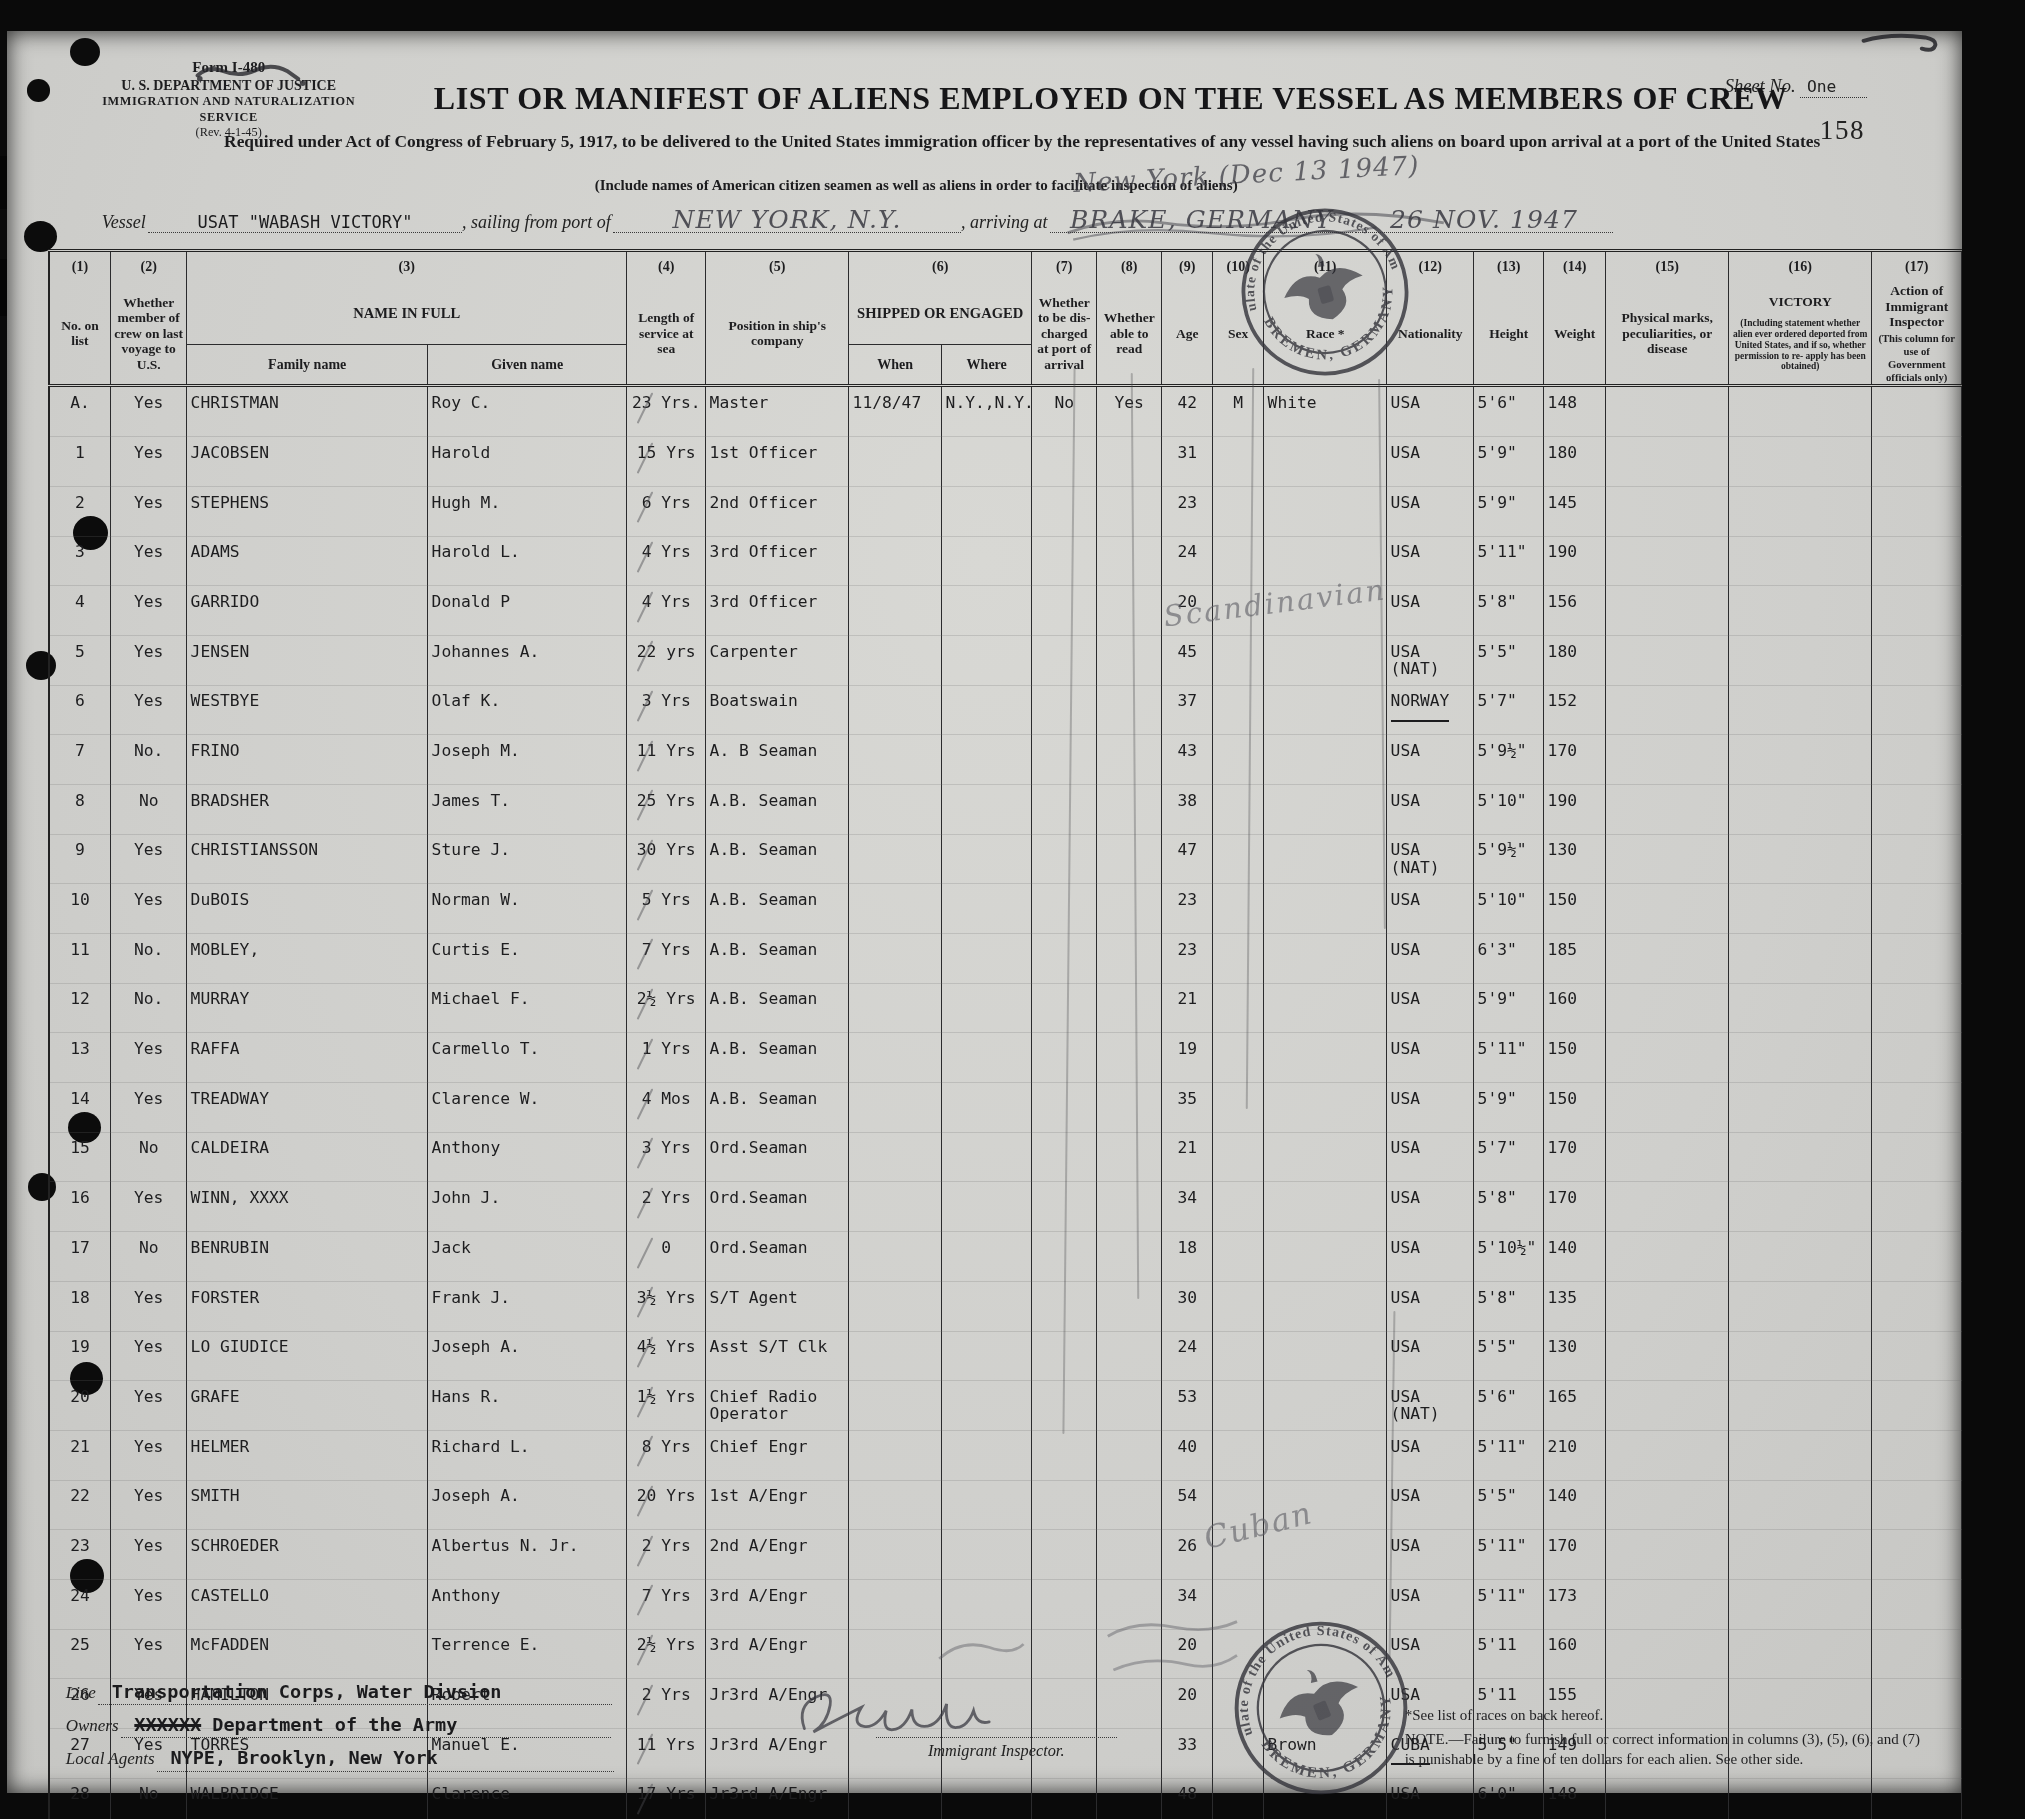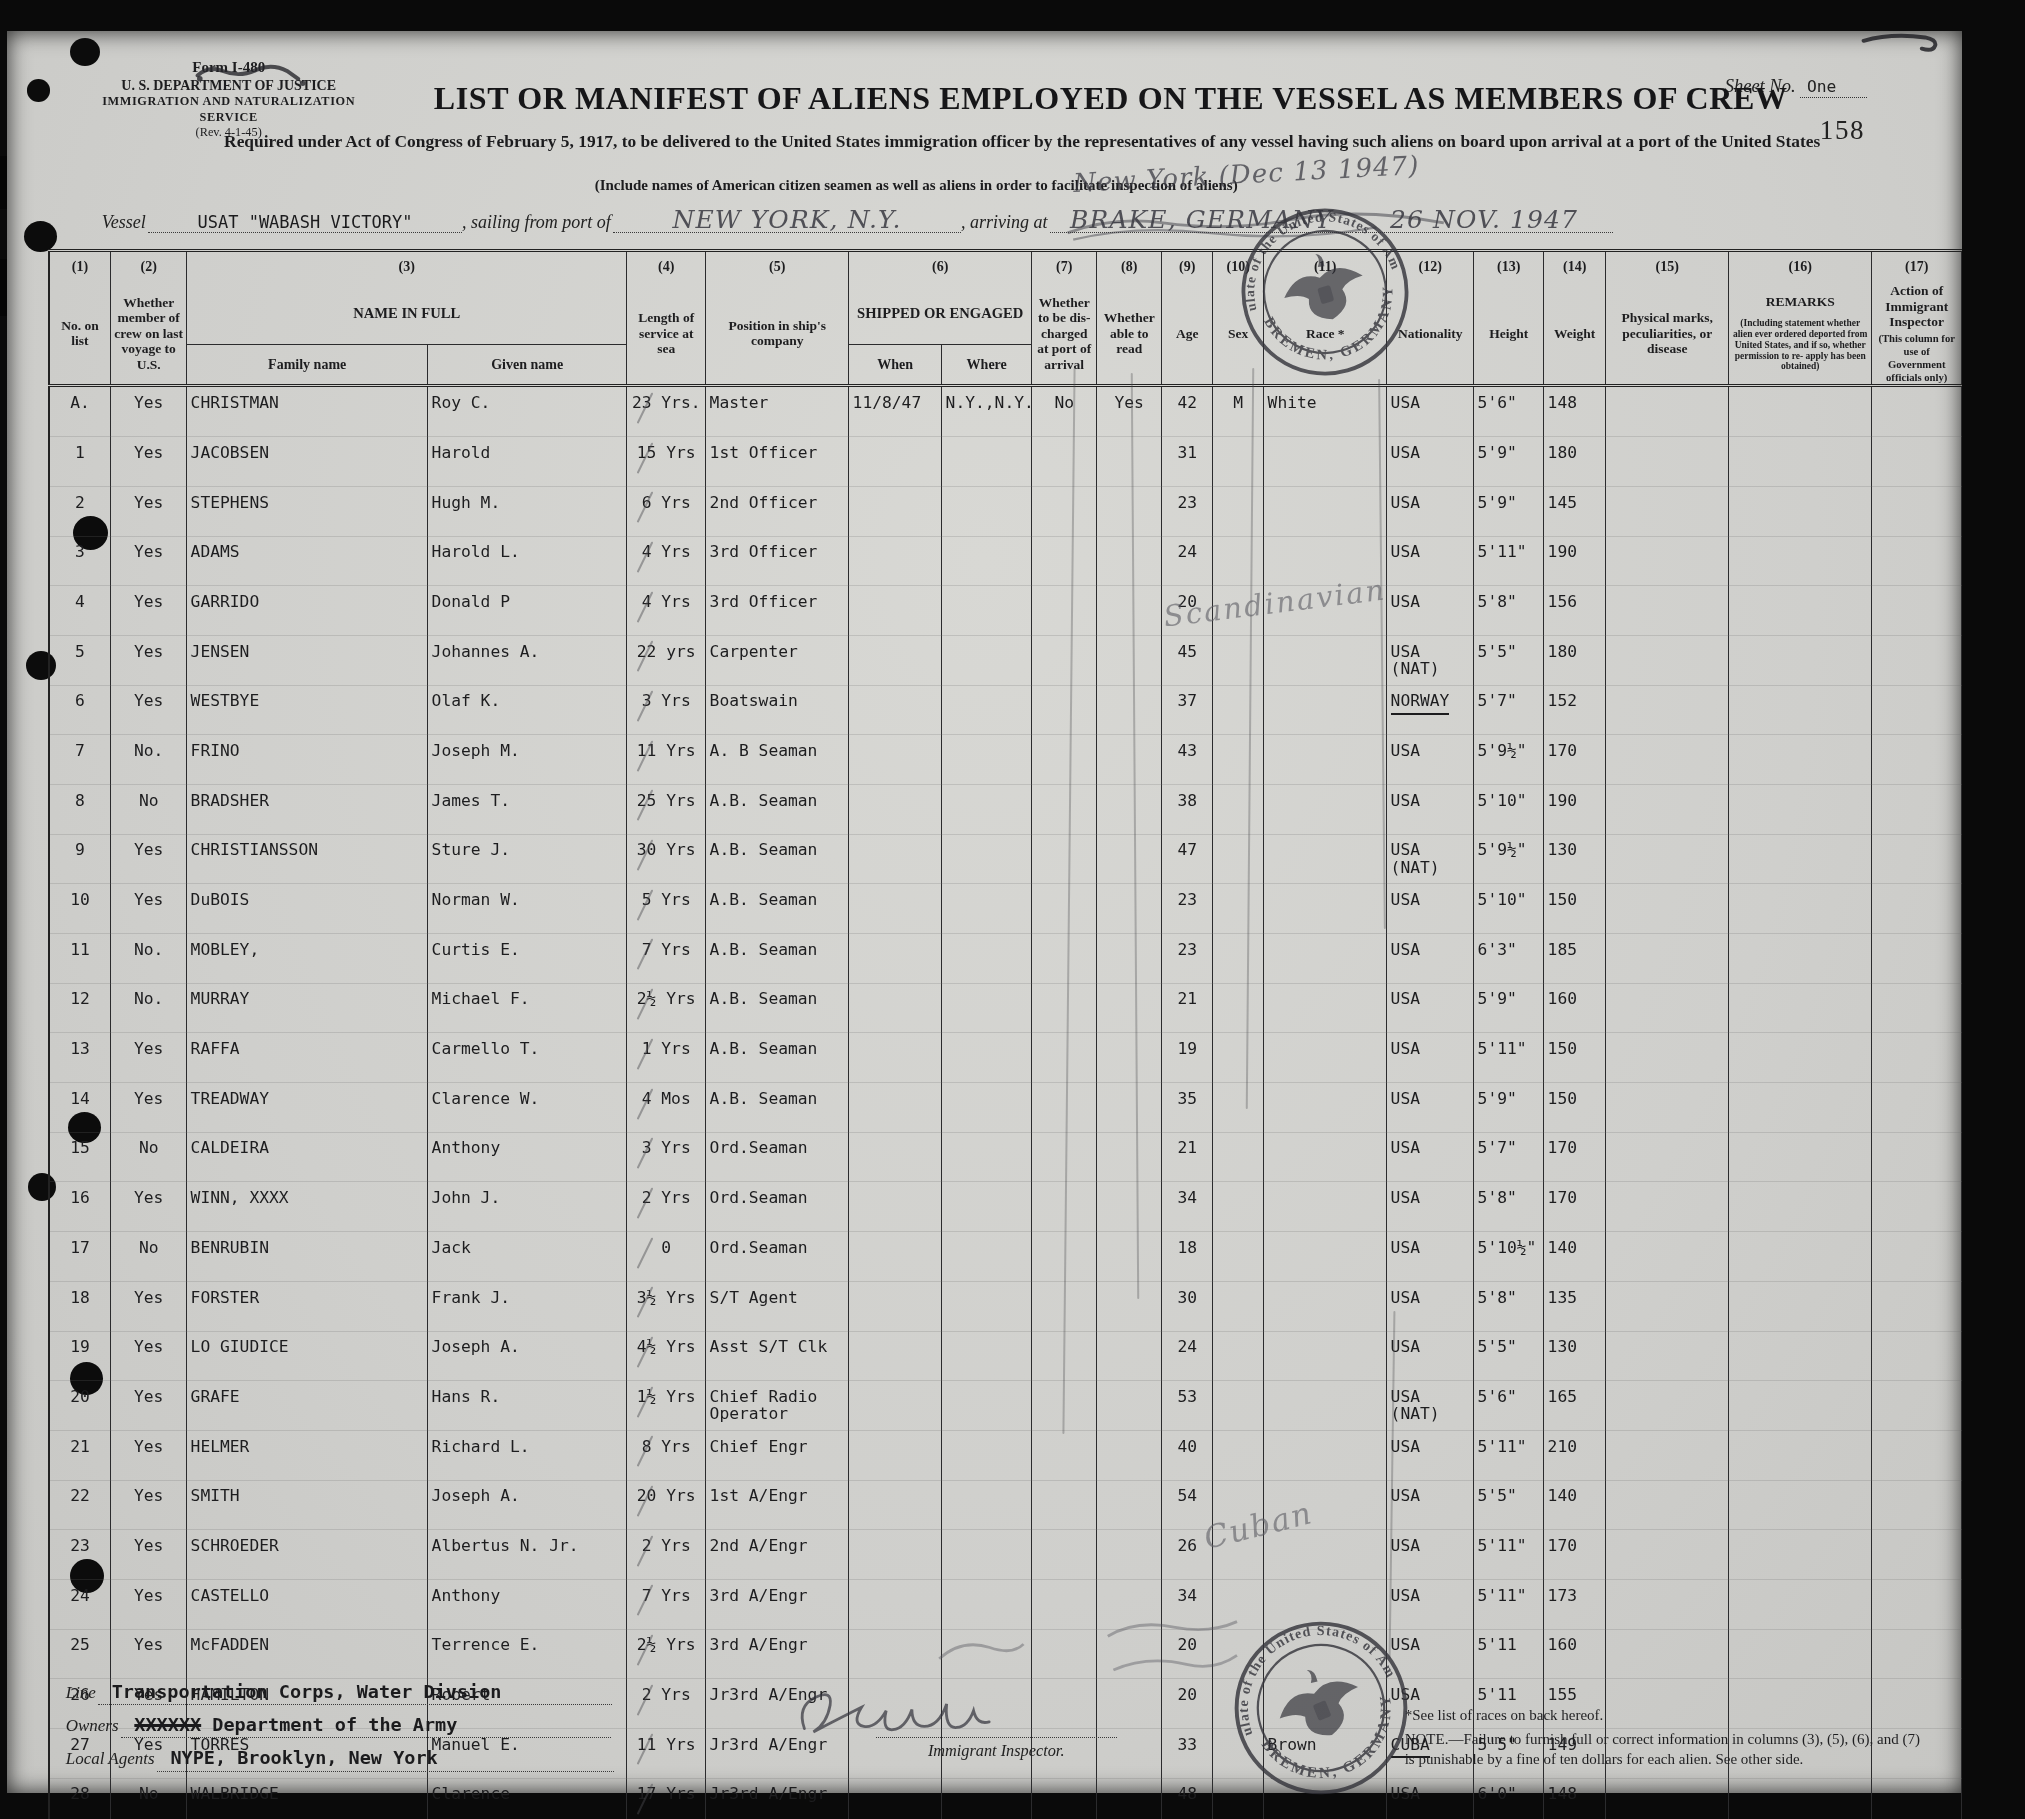--- a/index.html
+++ b/index.html
@@ -68,21 +68,21 @@
   td.c-crew{text-align:center;}
   td.c-family,td.c-given{padding-left:14.6px;text-align:left;}
   td.c-service{text-align:center;}
   td.c-position{padding-left:10px;}
   td.c-when,td.c-where{padding-left:4.5px;margin-top:37px;}
   td.c-discharged,td.c-read,td.c-age,td.c-sex{text-align:center;}
   td.c-race,td.c-nationality{padding-left:9px;}
   td.c-height,td.c-weight{padding-left:7.9px;}
   tbody td.c-service::before{content:"";position:absolute;left:17px;top:3.4px;width:1.7px;height:34px;
     background:rgba(75,75,80,.45);transform:rotate(26deg);border-radius:1.1px;}
-  .cell-underline{border-bottom:2.2px solid #1c1c1e;display:inline-block;padding-bottom:3px;}
+  .cell-underline{border-bottom:2.2px solid #1c1c1e;display:inline-block;padding-bottom:10px;}
 
   
   .pline{position:absolute;width:1.7px;background:rgba(70,70,75,.32);border-radius:1.1px;}
   .annot{position:absolute;font-family:"DejaVu Serif",serif;font-style:italic;white-space:nowrap;}
 
   
   .footer-left{position:absolute;left:59px;top:1650px;color:#222;}
   .f-row{margin-bottom:9px;white-space:nowrap;}
   .f-row .lbl{font-style:italic;font-size:17px;display:inline-block;vertical-align:baseline;}
   .f-row .f-blank{display:inline-block;border-bottom:1.7px dotted #3a3a3a;padding:0 17px 2.2px 13.5px;}
@@ -211,21 +211,21 @@
         <th rowspan="2">Whether to be dis- charged at port of arrival</th>
         <th rowspan="2">Whether able to read</th>
         <th rowspan="2">Age</th>
         <th rowspan="2">Sex</th>
         <th rowspan="2">Race *</th>
         <th rowspan="2">Nationality</th>
         <th rowspan="2">Height</th>
         <th rowspan="2">Weight</th>
         <th rowspan="2">Physical marks, peculiarities, or disease</th>
         <th rowspan="2">
-          <div>REMARKS</div>
+          <div>VICTORY</div>
           <div class="sub-note">(Including statement whether alien ever ordered deported from United States, and if so, whether permission to re- apply has been obtained)</div>
         </th>
         <th rowspan="2">
           <div>Action of Immigrant Inspector</div>
           <div class="sub-note2">(This column for use of Government officials only)</div>
         </th>
       </tr>
       <tr class="h-sub">
         <th>Family name</th>
         <th>Given name</th>

